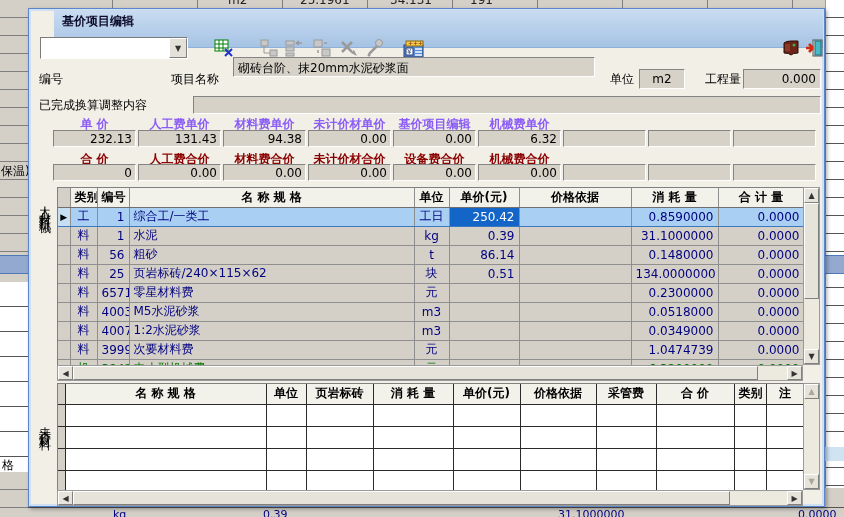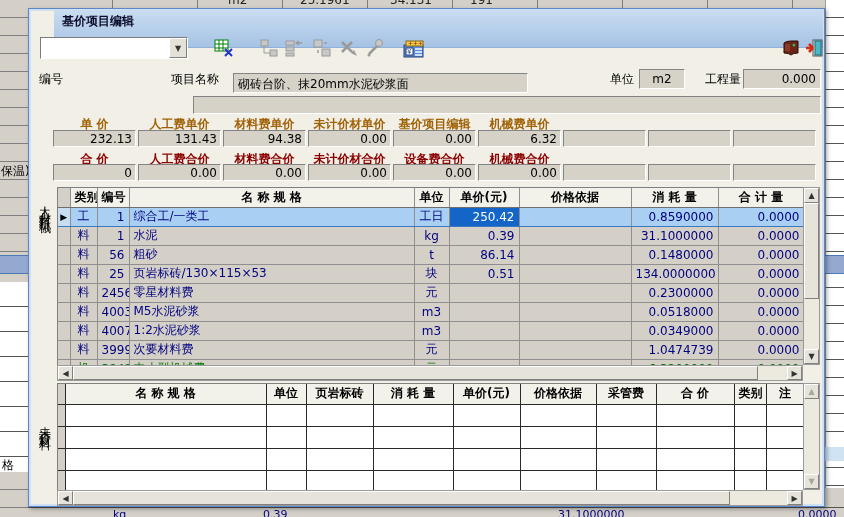--- a/index.html
+++ b/index.html
@@ -46,21 +46,21 @@
 
   
   .lab { position:absolute; color:#000; white-space:nowrap; line-height:20px; }
   .fld { position:absolute; height:20px; background:#d6d2c8; border:1px solid;
     border-color:#848484 #ffffff #ffffff #848484; padding:2px 4px; color:#000; overflow:hidden; white-space:nowrap; }
   .fld.right { text-align:right; }
 
   
   .plabels, .pboxes { position:absolute; left:0; right:0; height:16px; }
   .plabel { position:absolute; width:83px; text-align:center; font-weight:bold; white-space:nowrap; }
-  .unitp .plabel { color:#a16207; }
+  .unitp .plabel { color:#8b5cf6; }
   .totalp .plabel { color:#8b0000; }
   .pbox { position:absolute; width:83px; height:17px; background:#d6d2c8; border:1px solid;
     border-color:#848484 #ffffff #ffffff #848484; text-align:right; padding:1px 3px; color:#000; }
 
   
   .sidelabel { position:absolute; left:7px; width:18px; writing-mode:vertical-lr; text-orientation:upright;
     color:#000; letter-spacing:3px; line-height:18px; }
 
   
   .tablewrap { position:absolute; left:28px; background:#fff; overflow:hidden; border-left:1px solid #808080; border-top:1px solid #808080; }
@@ -204,26 +204,27 @@
       <svg width="22" height="22">
         <rect x="9" y="3" width="9" height="16" fill="#e8e4da" stroke="#555"></rect>
         <rect x="11" y="4" width="6" height="14" fill="#49b8c8" stroke="#1a6a78"></rect>
         <path d="M2 11 L9 11 M9 11 L5 7 M9 11 L5 15" stroke="#d42a10" stroke-width="2.5"></path>
       </svg>
     </div>
   </div>
 
   <span class="lab" style="left:10px;top:60px;">编号</span>
   <span class="lab" style="left:142px;top:60px;">项目名称</span>
-  <div class="fld" style="left:204px;top:64px;width:295px;">砌砖台阶、抹20mm水泥砂浆面</div>
+  <div class="fld" style="left:204px;top:48px;width:362px;">砌砖台阶、抹20mm水泥砂浆面</div>
   <span class="lab" style="left:581px;top:60px;">单位</span>
   <div class="fld" style="left:610px;top:60px;width:46px;text-align:center;">m2</div>
   <span class="lab" style="left:676px;top:60px;">工程量</span>
   <div class="fld right" style="left:714px;top:60px;width:78px;">0.000</div>
 
+  <span class="lab" style="left:10px;top:86px;">已完成换算调整内容</span>
   <div class="fld" style="left:164px;top:87px;width:628px;height:18px;"></div>
 
   <div class="unitp">
     <div class="plabels" style="top:107px;">
         <span class="plabel" style="left: 24px;">单  价</span>
         <span class="plabel" style="left: 109px;">人工费单价</span>
         <span class="plabel" style="left: 194px; text-align: center;">材料费单价</span>
         <span class="plabel" style="left: 279px;">未计价材单价</span>
         <span class="plabel" style="left: 364px;">基价项目编辑</span>
         <span class="plabel" style="left: 449px;">机械费单价</span>
@@ -321,31 +322,31 @@
             <td class="c-unit">t</td>
             <td class="c-price">86.14</td>
             <td class="c-basis"></td>
             <td class="c-consume">0.1480000</td>
             <td class="c-total">0.0000</td>
           </tr>
           <tr>
             <td class="selcol"></td>
             <td class="c-cat">料</td>
             <td class="c-no">25</td>
-            <td class="c-name">页岩标砖/130×115×53</td>
+            <td class="c-name">页岩标砖/240×115×62</td>
             <td class="c-unit">块</td>
             <td class="c-price">0.51</td>
             <td class="c-basis"></td>
             <td class="c-consume">134.0000000</td>
             <td class="c-total">0.0000</td>
           </tr>
           <tr>
             <td class="selcol"></td>
             <td class="c-cat">料</td>
-            <td class="c-no">2456</td>
+            <td class="c-no">6571</td>
             <td class="c-name">零星材料费</td>
             <td class="c-unit">元</td>
             <td class="c-price"></td>
             <td class="c-basis"></td>
             <td class="c-consume">0.2300000</td>
             <td class="c-total">0.0000</td>
           </tr>
           <tr>
             <td class="selcol"></td>
             <td class="c-cat">料</td>

